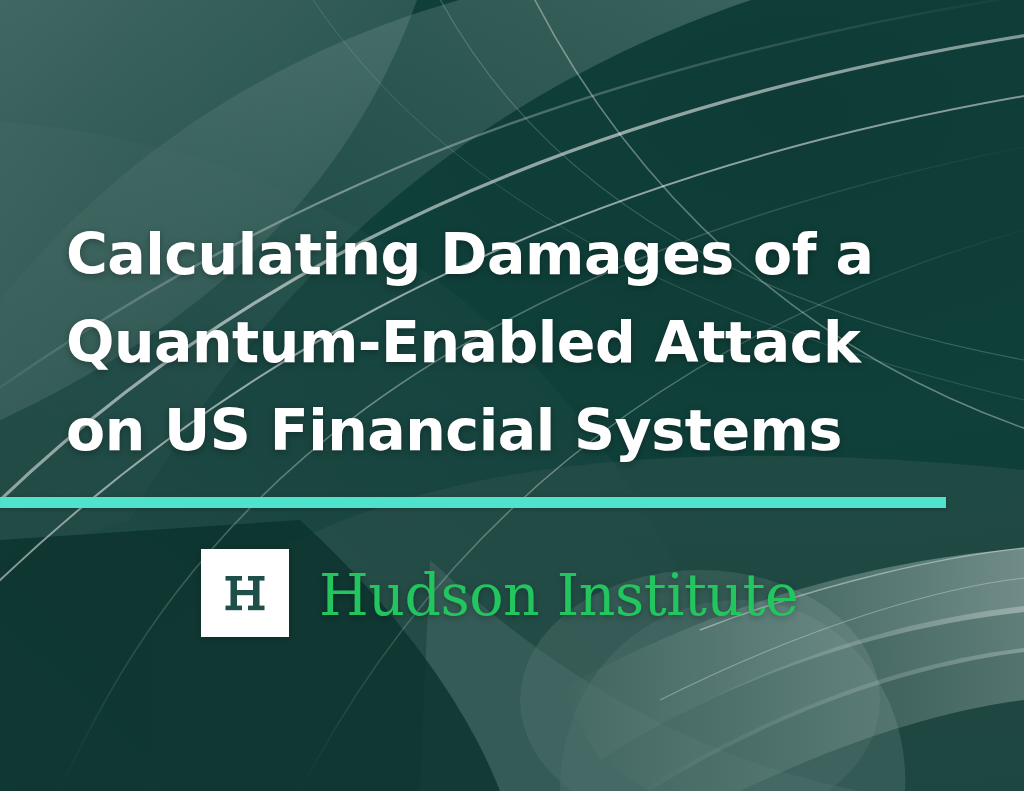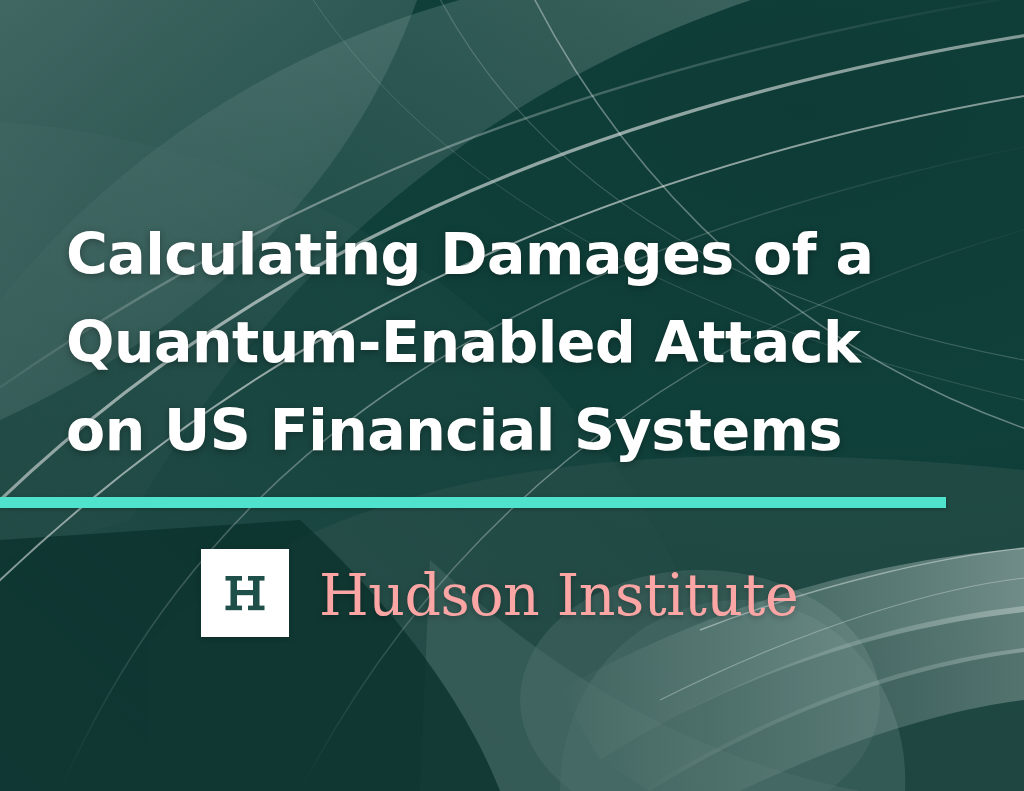--- a/index.html
+++ b/index.html
@@ -72,21 +72,21 @@
     height: 88px;
     background: #ffffff;
     display: flex;
     align-items: center;
     justify-content: center;
     flex: none;
     box-shadow: 0 1px 6px rgba(0,0,0,0.20);
   }
   .logo-mark svg { display: block; }
   .logo-wordmark {
-    color: #fca5a5;
+    color: #22c55e;
     font-family: "DejaVu Serif", "Liberation Serif", serif;
     font-size: 57px;
     font-weight: 400;
     line-height: 1;
     letter-spacing: -0.5px;
     white-space: nowrap;
     text-shadow: 0 2px 6px rgba(0,0,0,0.28);
     position: relative;
     top: 2px;
   }

